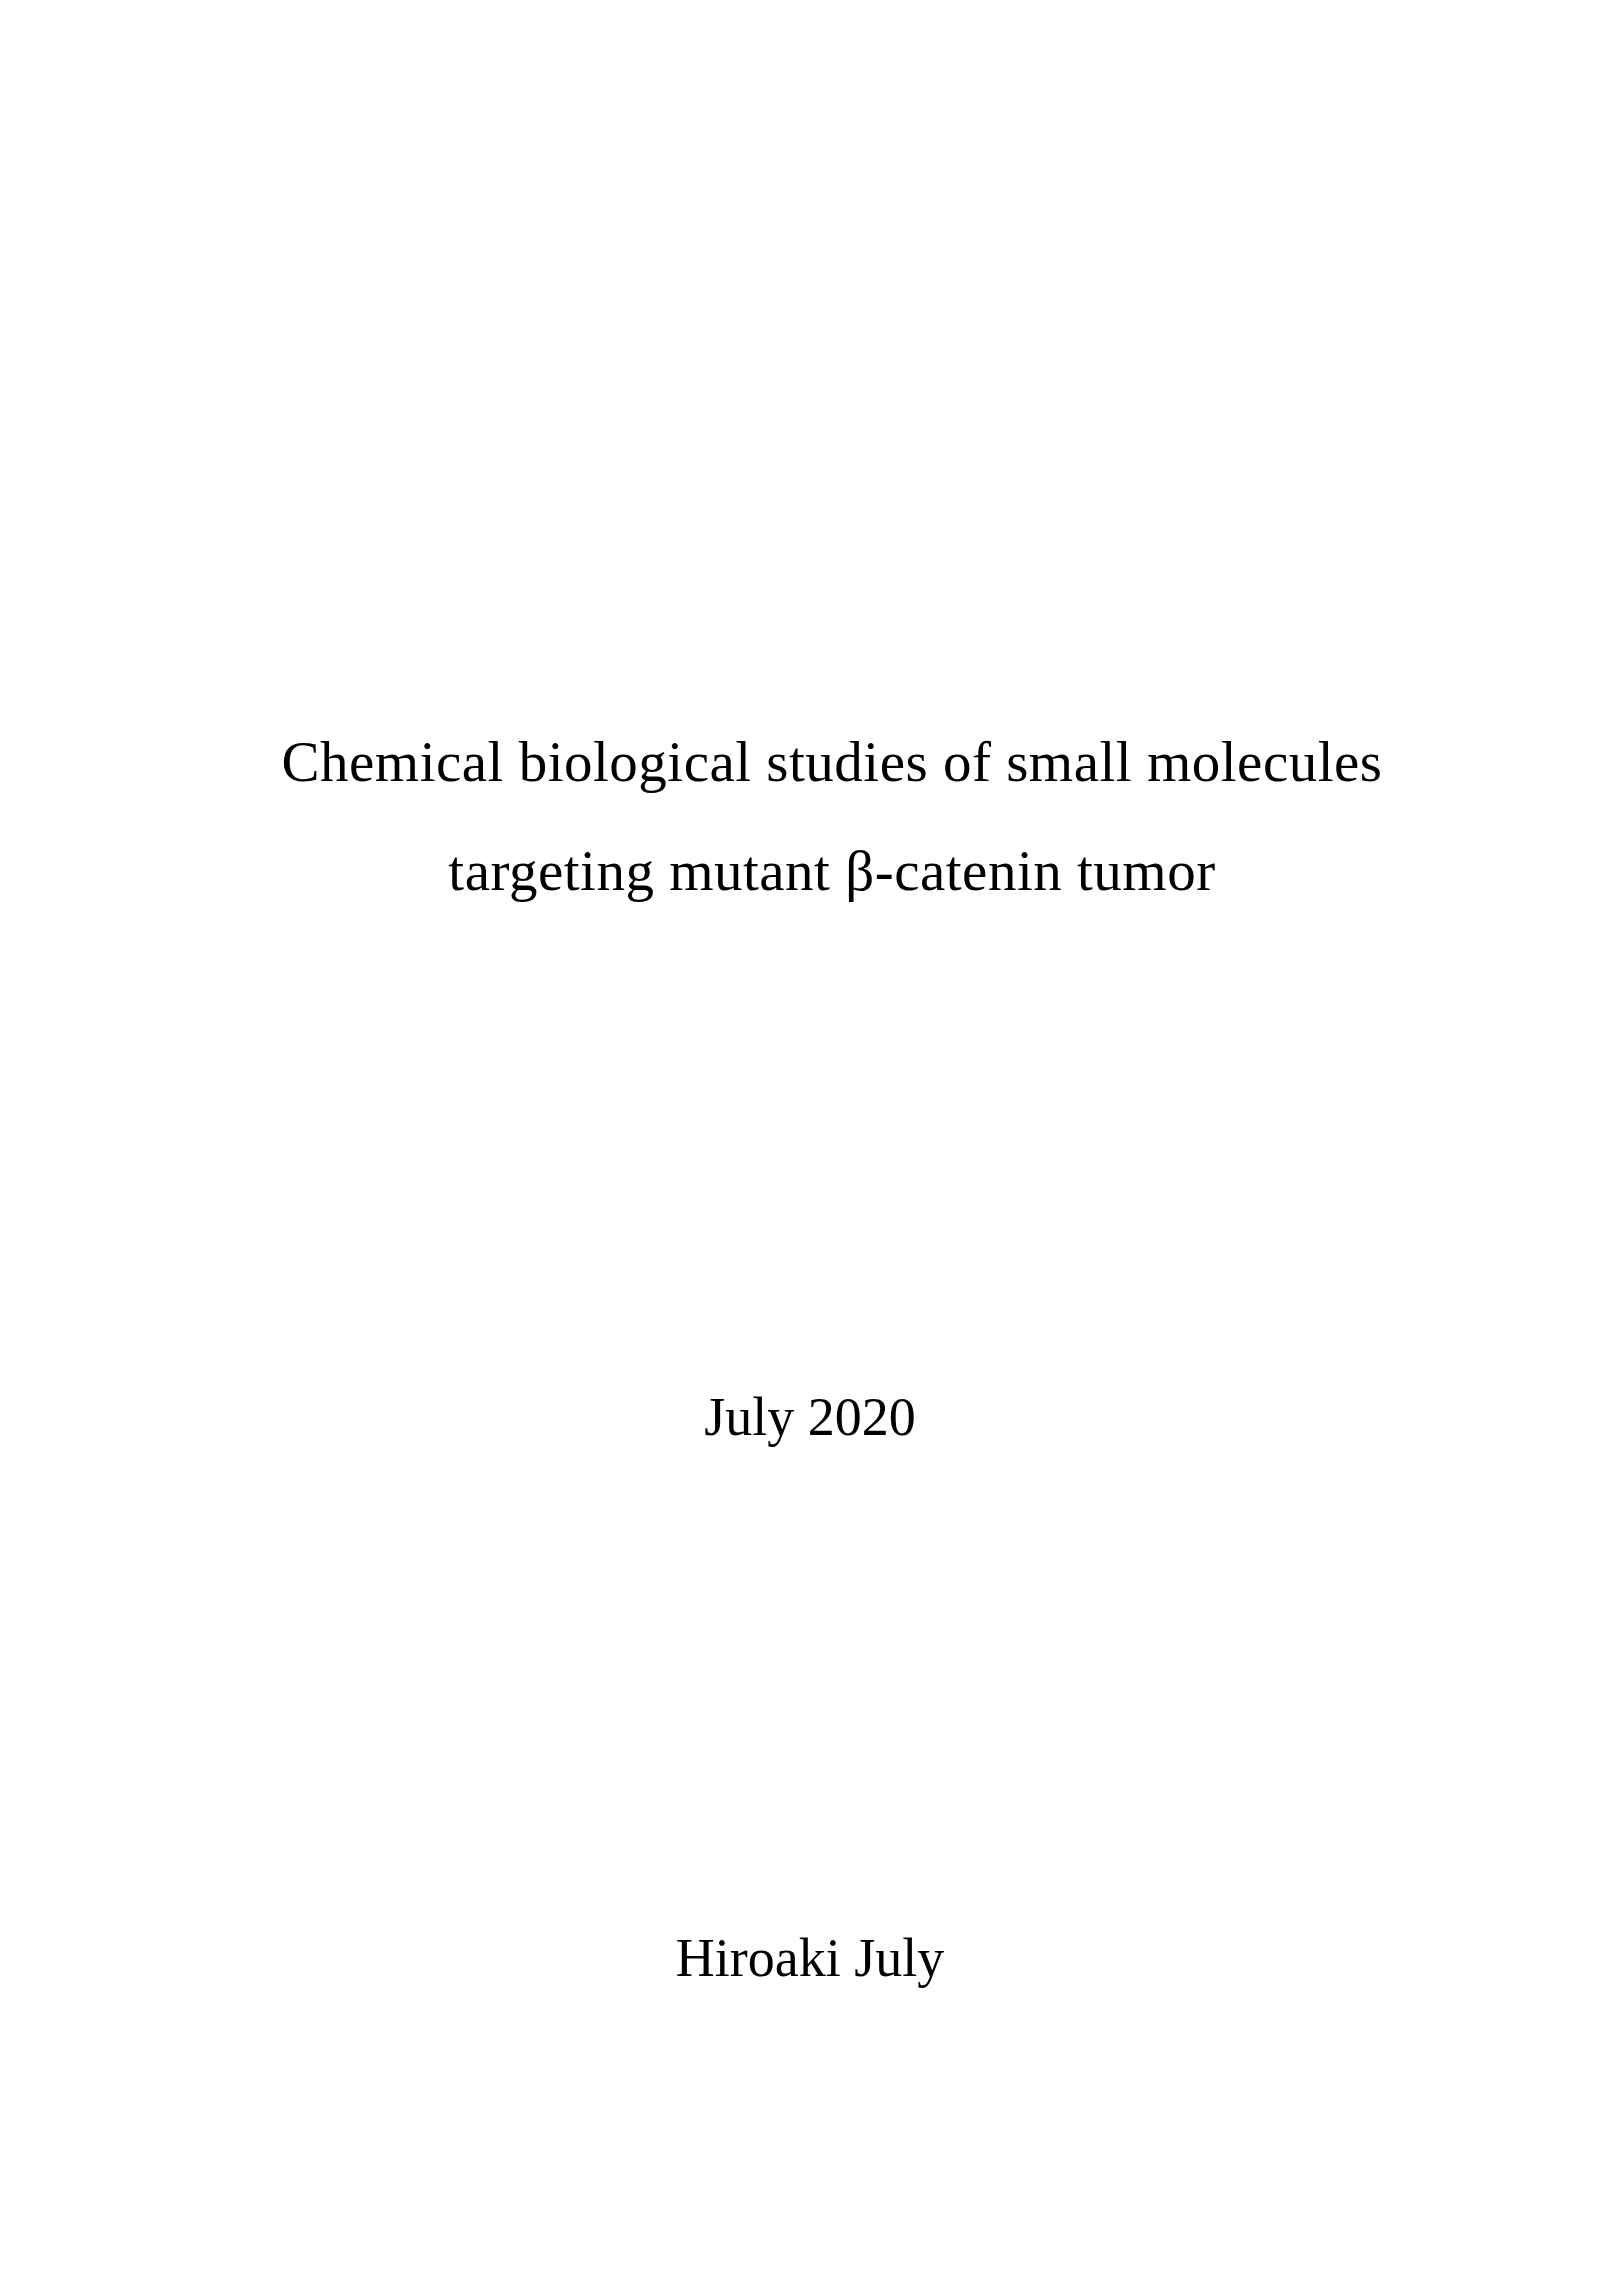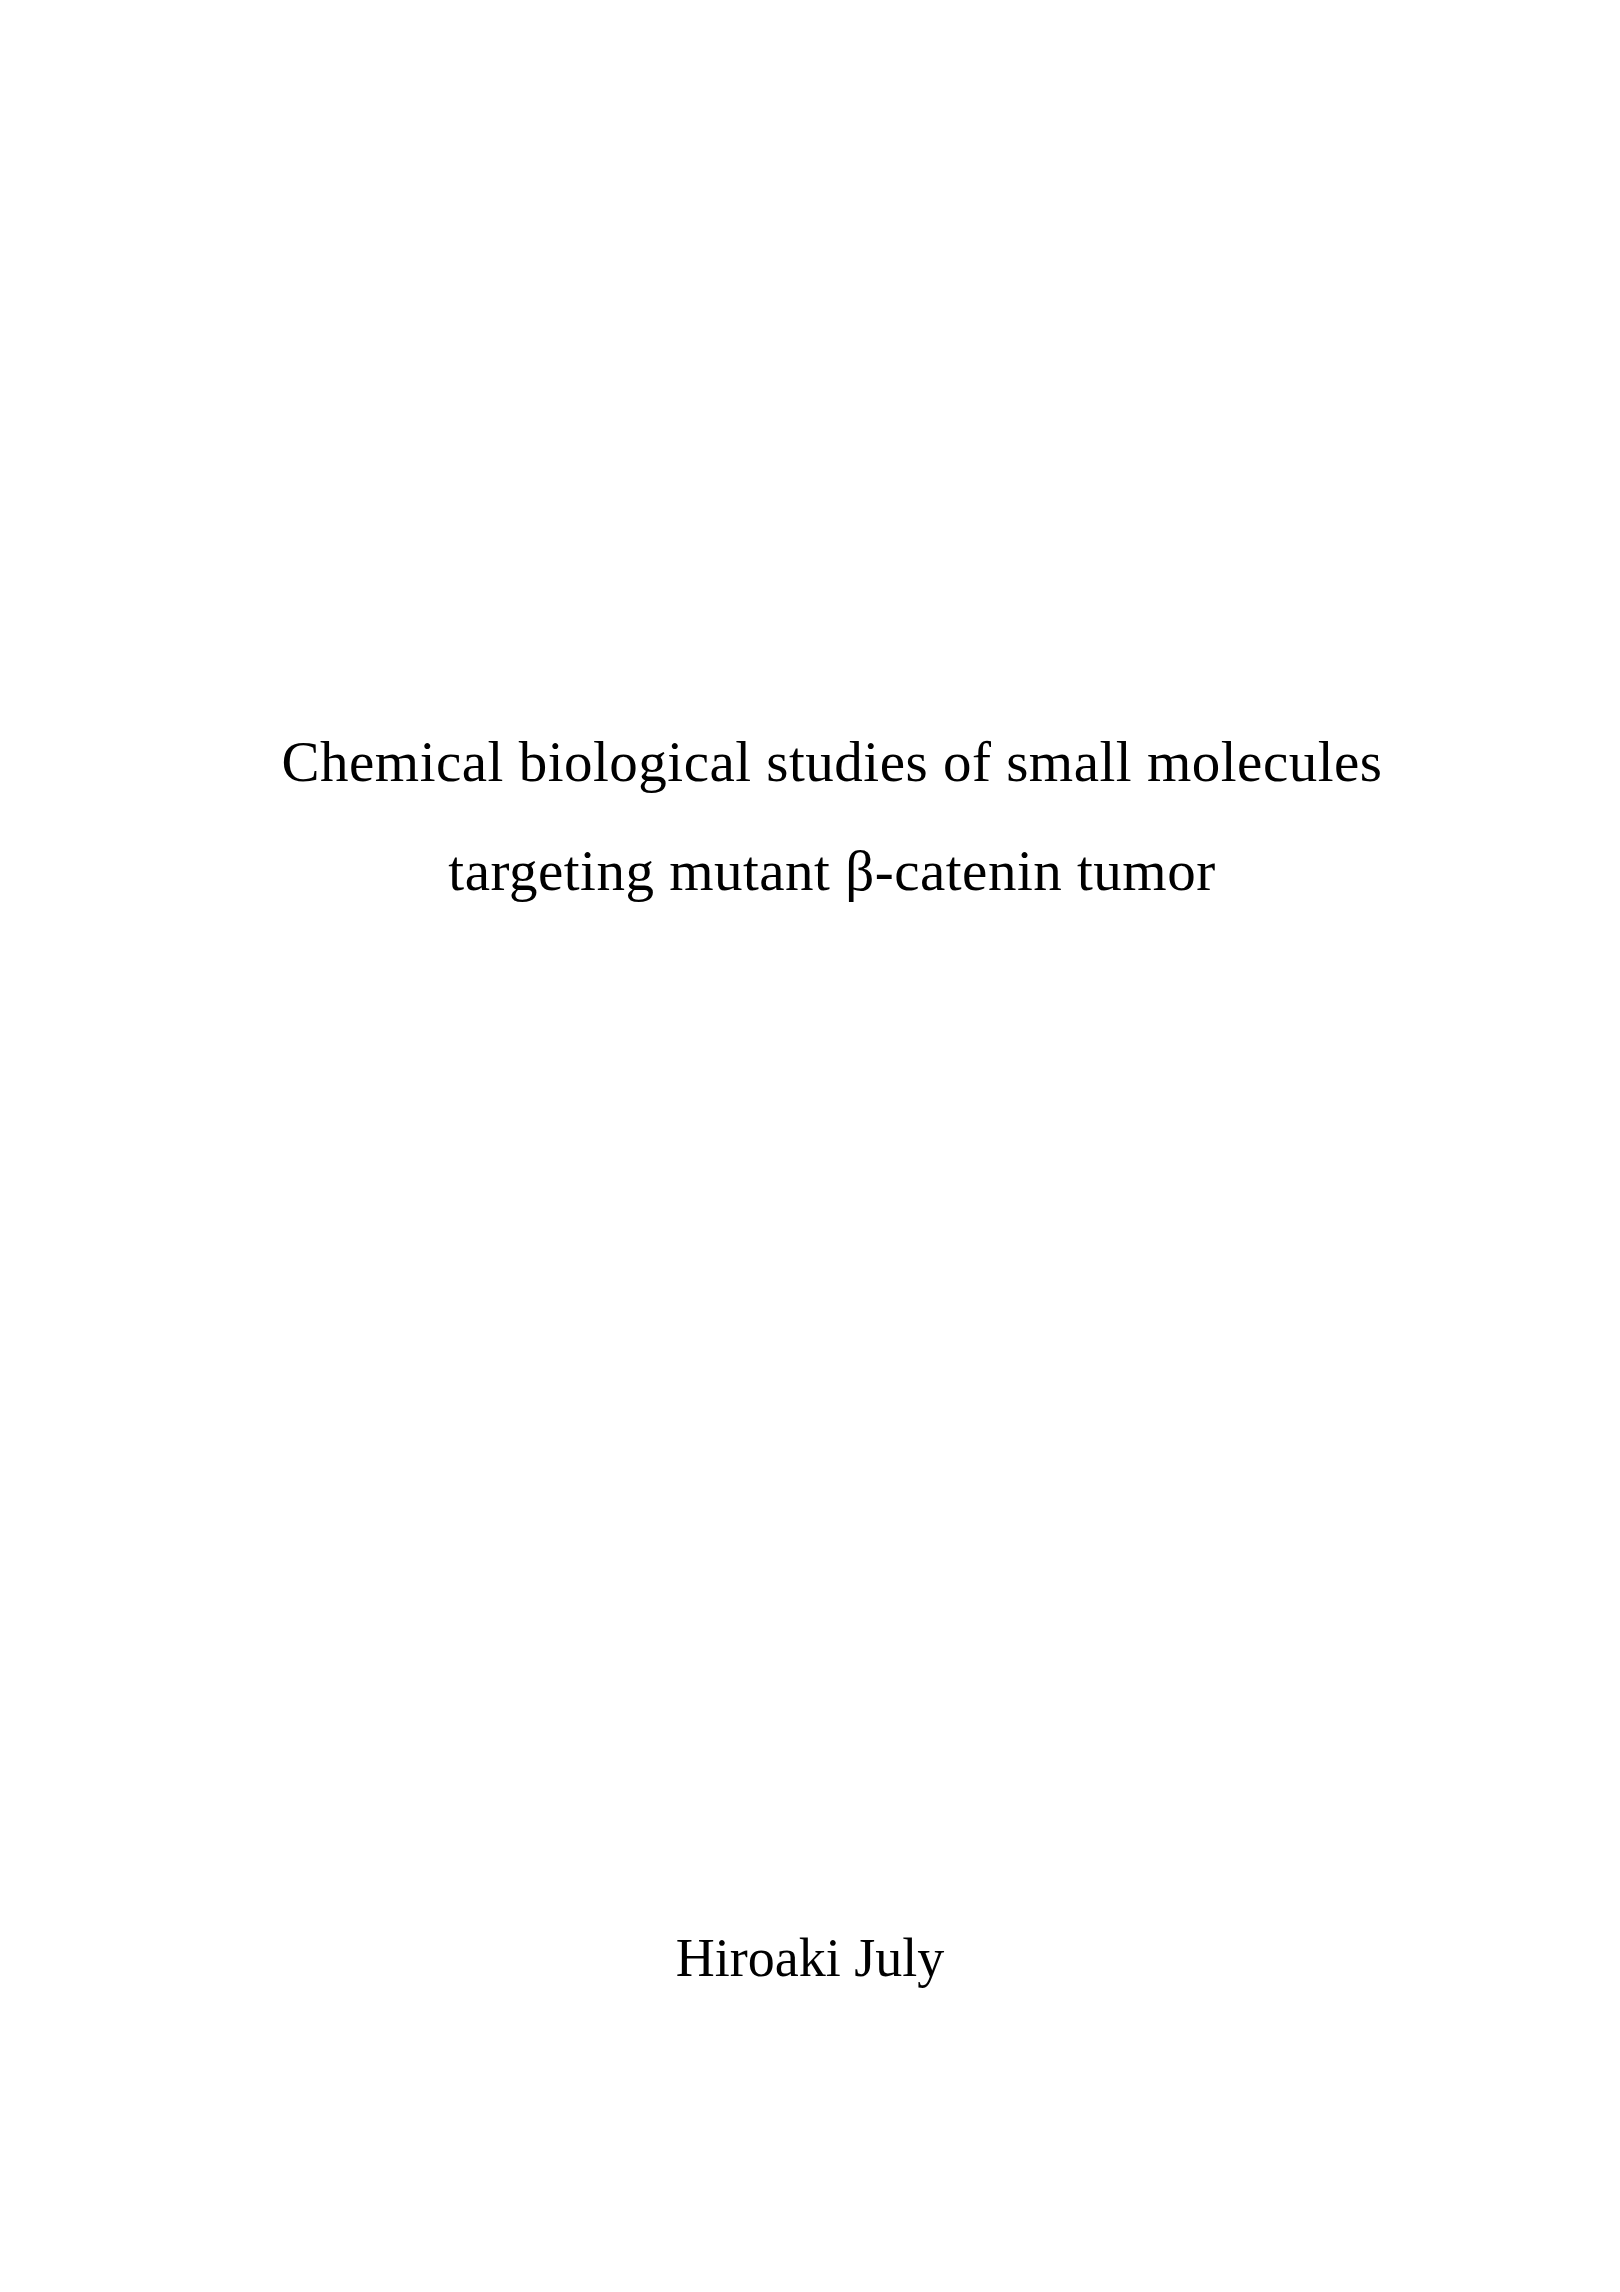--- a/index.html
+++ b/index.html
@@ -72,19 +72,22 @@
 </head>
 <body>
 
 <div class="page">
 
   <div class="title-block">
     <div class="title-line">Chemical biological studies of small molecules</div>
     <div class="title-line">targeting mutant β-catenin tumor</div>
   </div>
 
+  <div class="date-block">
+    <div class="date-text">July 2020</div>
+  </div>
 
   <div class="author-block">
     <div class="author-text">Hiroaki July</div>
   </div>
 
 </div>
 
 
 </body></html>

